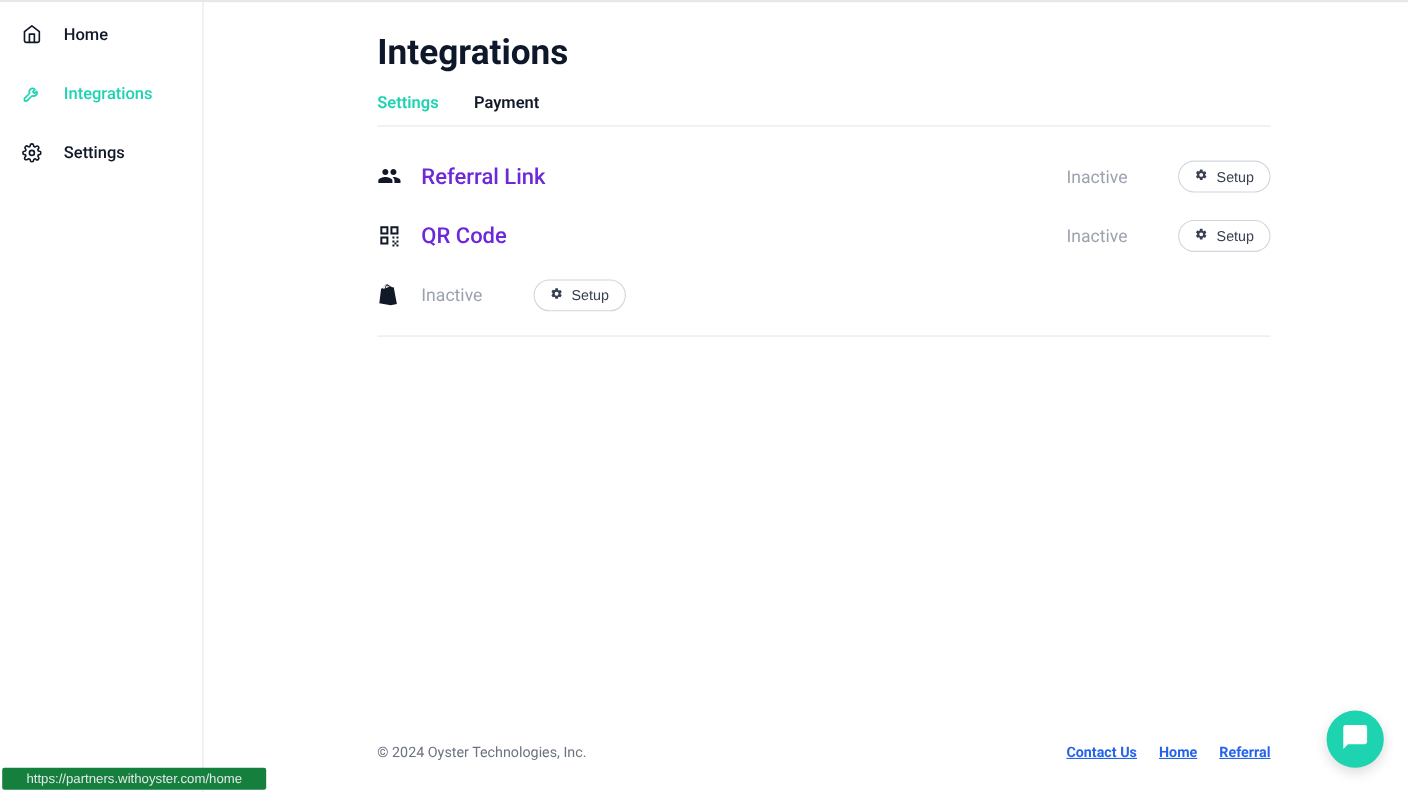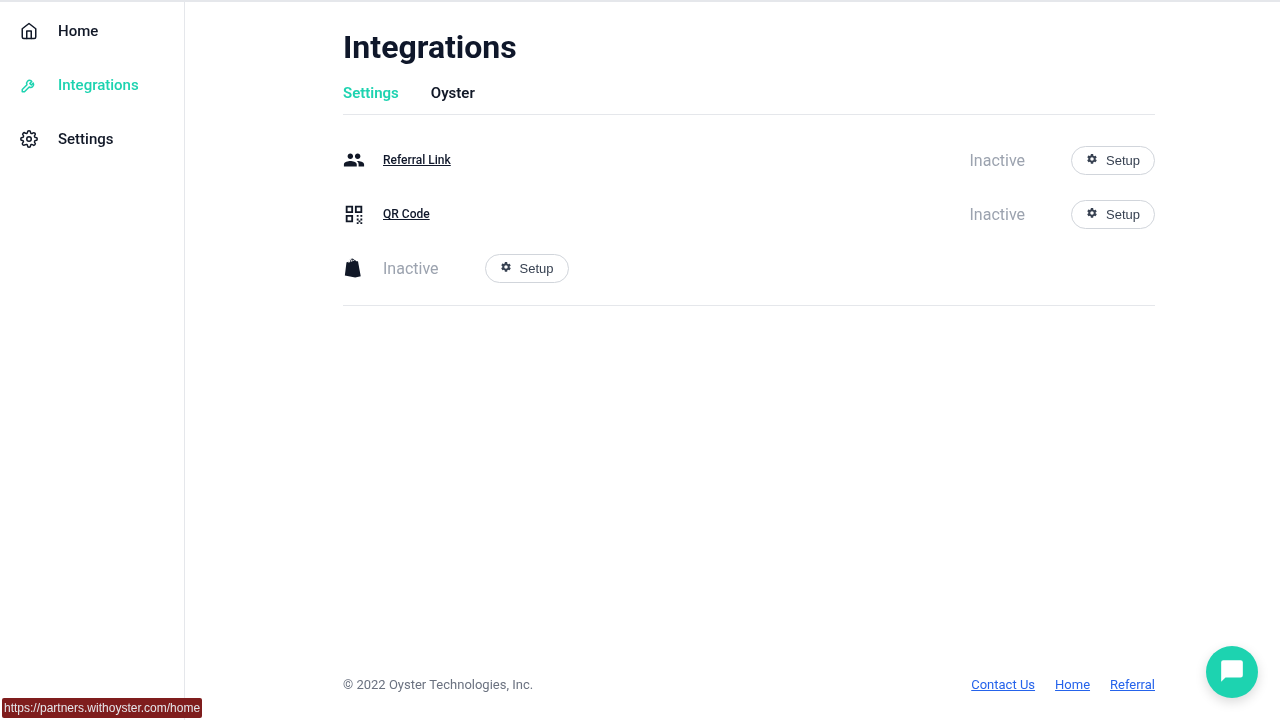--- a/index.html
+++ b/index.html
@@ -120,25 +120,24 @@
     gap: 18px;
   }
   .row + .row { margin-top: 0; }
   .row-icon {
     width: 22px; height: 22px;
     display:inline-flex; align-items:center; justify-content:center;
     color:#111827;
   }
   .row-icon svg { width:22px; height:22px; }
   .row-label {
-    font-size: 12px;
+    font-size: 20px;
     font-weight: 500;
-    color:#0f172a;
+    color:#6d28d9;
     flex: 1;
-    text-decoration: underline;
   }
   .row-status {
     font-size: 16px;
     color: #9ca3af;
     margin-right: 28px;
   }
   .setup-btn {
     display: inline-flex;
     align-items: center;
     gap: 8px;
@@ -160,32 +159,32 @@
     margin-top: auto;
     padding: 0 0 28px 0;
   }
   .footer-inner {
     width: 812px;
     margin-left: 158px;
     display:flex;
     align-items:center;
   }
   .copyright { color:#6b7280; font-size:13px; }
-  .footer-links { margin-left:auto; display:flex; gap:20px; }
+  .footer-links { margin-left:auto; display:flex; gap:20px;font-weight:bold; }
   .footer-link { color:#2563eb; font-size:13px; text-decoration:underline; cursor:pointer; }
 
   
   .url-tip {
     position: absolute;
     left: 2px;
     bottom: 2px;
-    background: #7f1d1d;
+    background: #15803d;
     color: #e5e7eb;
     font-size: 12px;
-    padding: 3px 2px;
+    padding: 3px 22px;
     border-radius: 2px;
     font-family: sans-serif;
   }
 
   
   .chat-fab {
     position: absolute;
     right: 22px;
     bottom: 22px;
     width: 52px; height: 52px;
@@ -236,21 +235,21 @@
   <main class="main">
     <div class="content">
       <div class="inner">
         <h1 class="page-title">Integrations</h1>
 
         <div class="tabs">
           <div class="tab active">
             <span>Settings</span>
           </div>
           <div class="tab">
-            <span>Oyster</span>
+            <span>Payment</span>
           </div>
         </div>
 
         <div class="list-spacer"></div>
 
         <div class="list">
 
           <div class="row">
             <span class="row-icon">
               <svg viewBox="0 0 24 24" fill="currentColor">
@@ -302,21 +301,21 @@
               </span>
               <span>Setup</span>
             </button>
           </div>
 
         </div>
       </div>
 
       <div class="footer">
         <div class="footer-inner">
-          <span class="copyright">© 2022 Oyster Technologies, Inc.</span>
+          <span class="copyright">© 2024 Oyster Technologies, Inc.</span>
           <div class="footer-links">
             <a class="footer-link">Contact Us</a>
             <a class="footer-link">Home</a>
             <a class="footer-link">Referral</a>
           </div>
         </div>
       </div>
     </div>
 
     <div class="chat-fab">

